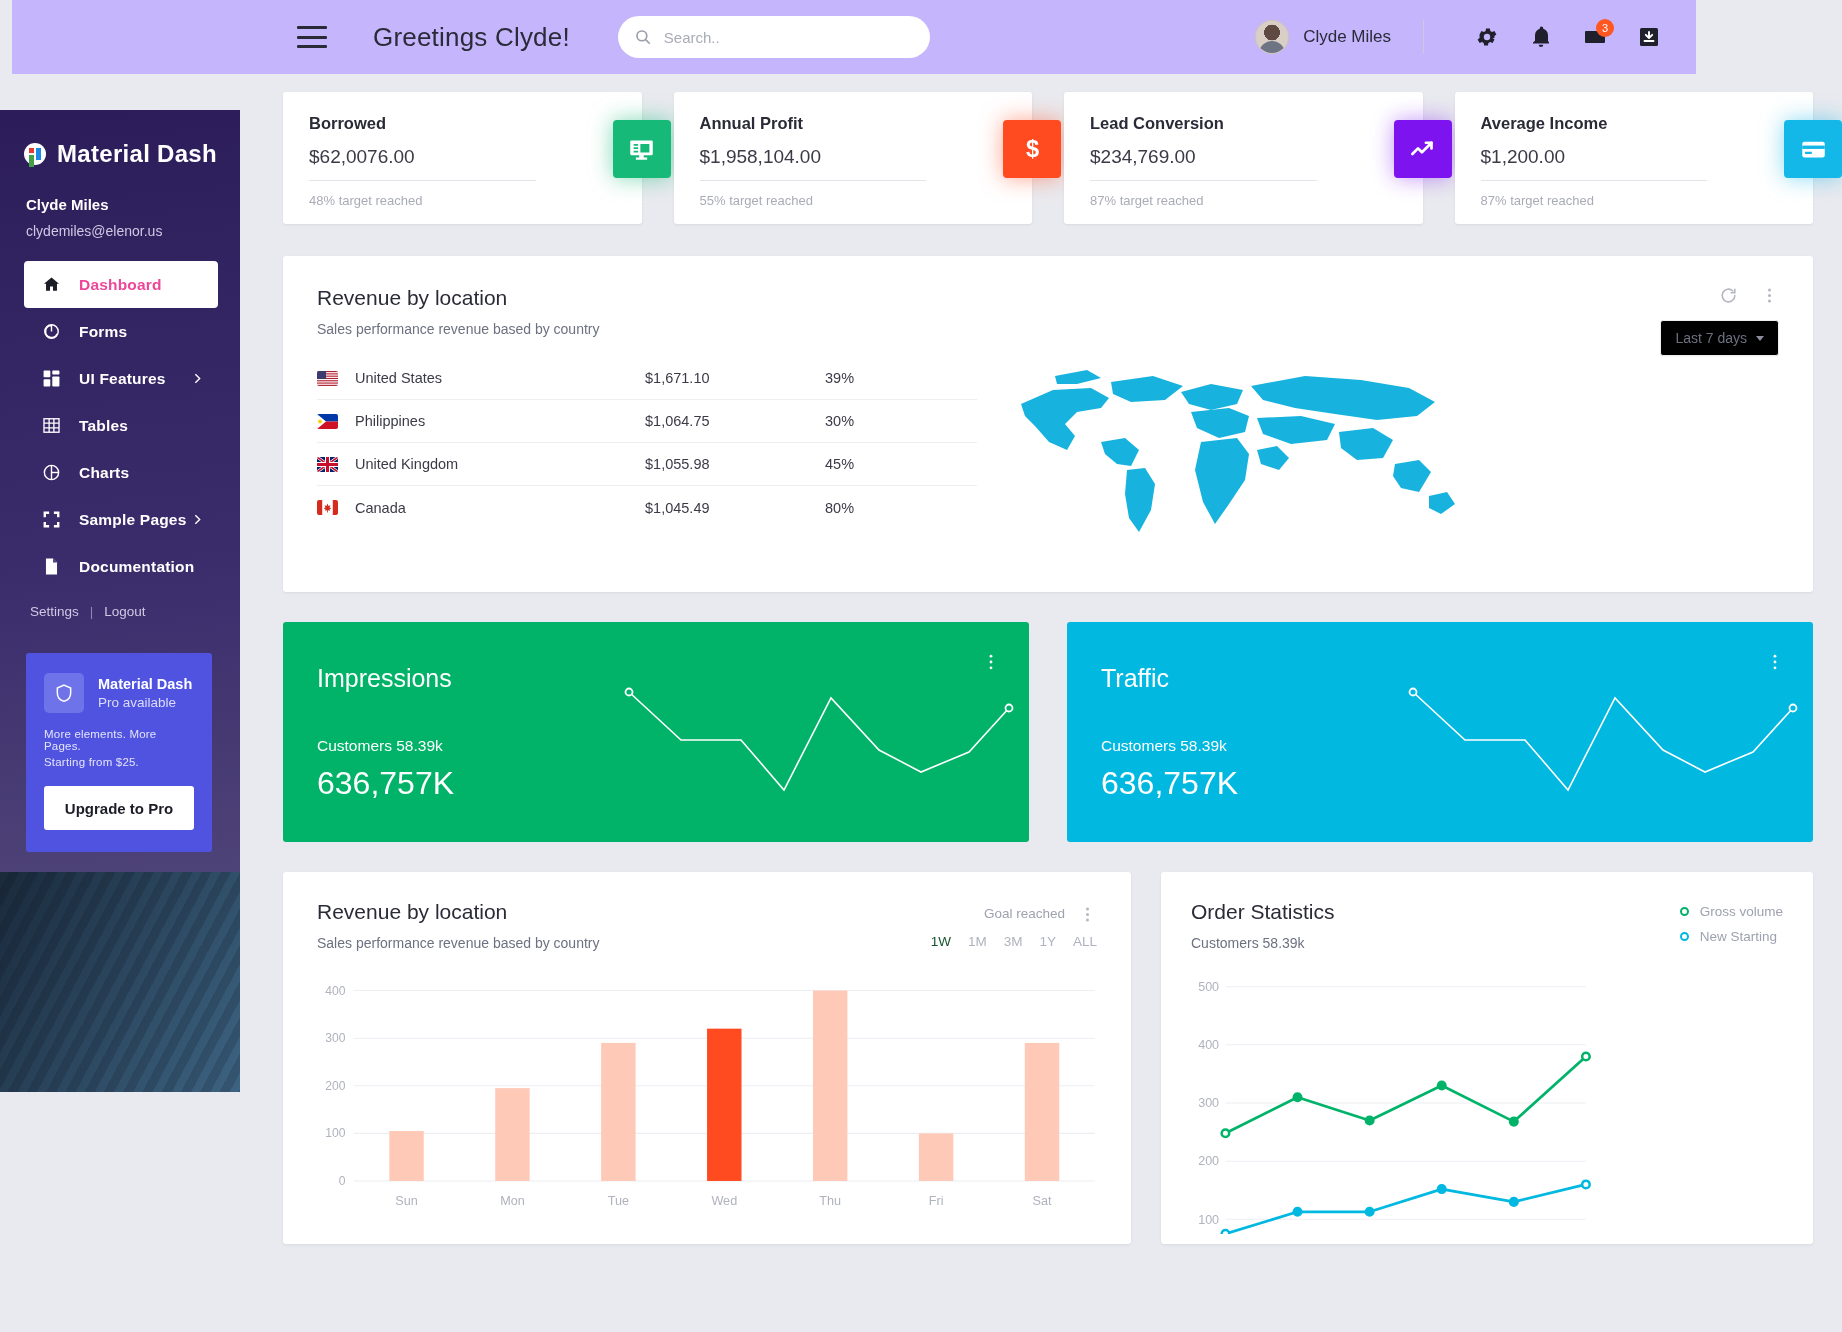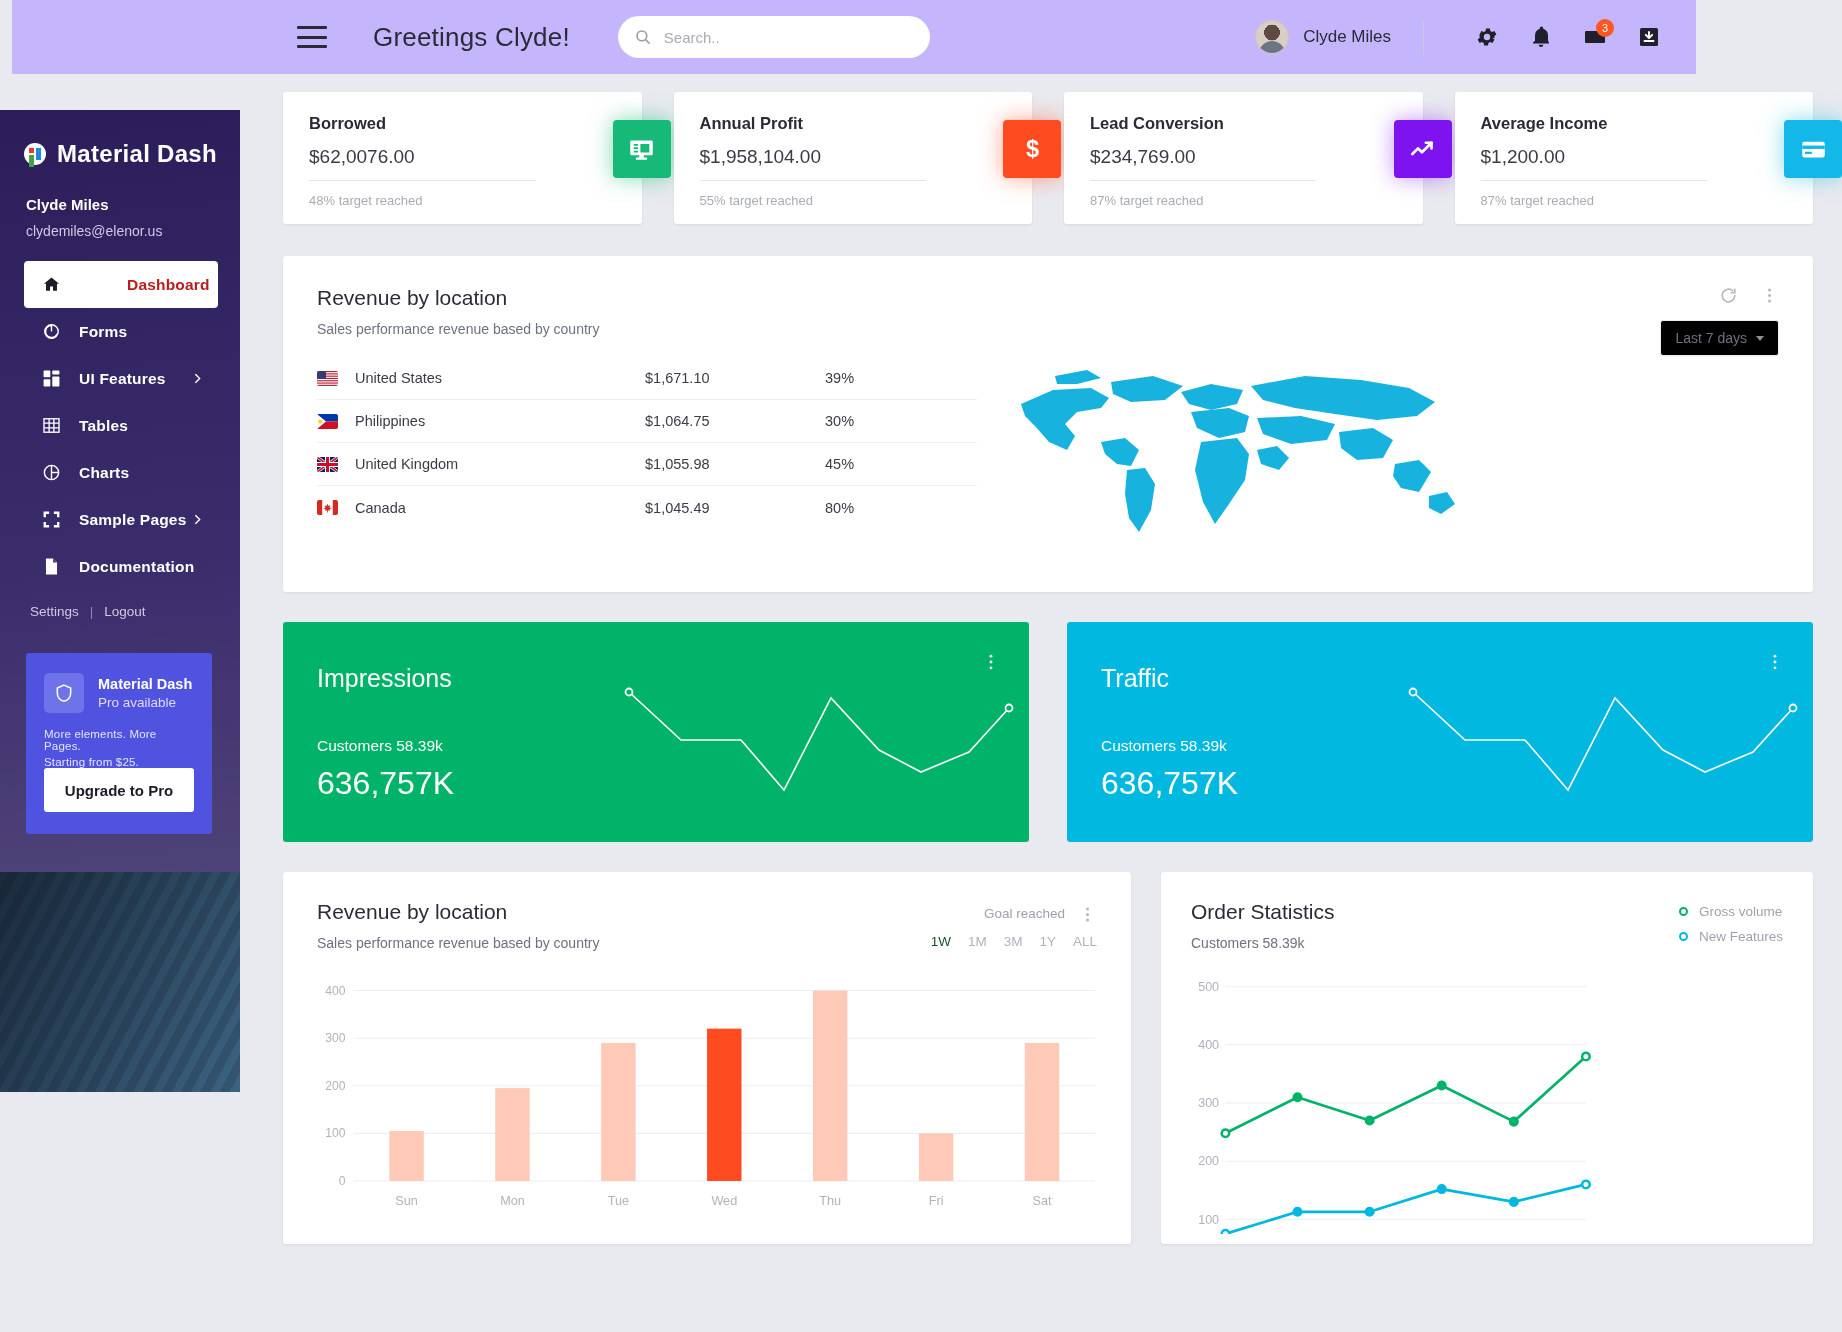--- a/index.html
+++ b/index.html
@@ -68,42 +68,42 @@
   .brand-name { margin-left: 11px; font-size: 24px; font-weight: 600; letter-spacing: .3px; }
   .suser { padding: 28px 0 0 26px; }
   .suser .nm { font-size: 15px; font-weight: 700; }
   .suser .em { font-size: 14px; color: #cfc9e4; margin-top: 10px; }
   .nav { margin-top: 22px; }
   .nav-item {
     display: flex; align-items: center; height: 47px; margin: 0 22px 0 24px;
     padding-left: 18px; border-radius: 4px; cursor: pointer; position: relative;
   }
   .nav-item .nlabel { margin-left: 18px; font-size: 15.5px; font-weight: 600; letter-spacing: .2px; }
-  .nav-item.active { background: #fff; color: #b91c1c; gap: 48px; }
+  .nav-item.active { background: #fff; color: #ec4899; }
   .nav-item svg { width: 19px; height: 19px; }
   .nav-item .chev { position: absolute; right: 14px; width: 13px; height: 13px; }
   .slinks { margin: 14px 0 0 30px; font-size: 13.5px; color: #cfc9e4; display: flex; align-items: center; }
   .slinks span { cursor: pointer; }
   .slinks .sep { margin: 0 11px; color: #8e86b5; }
 
   .promo {
     margin: 34px 28px 0 26px; background: #4f53e0; border-radius: 3px;
     padding: 20px 18px 22px 18px; position: relative; z-index: 2;
   }
   .promo-top { display: flex; align-items: center; }
   .promo-badge { width: 40px; height: 40px; border-radius: 5px; background: #6f73e9;
     display: flex; align-items: center; justify-content: center; }
   .promo-badge svg { width: 20px; height: 22px; }
   .promo-tt { margin-left: 14px; }
   .promo-tt .t1 { font-size: 14.5px; font-weight: 700; }
   .promo-tt .t2 { font-size: 13.5px; color: #dcdcfb; margin-top: 3px; }
   .promo-l { font-size: 11.5px; color: #e4e4fc; margin-top: 15px; letter-spacing: .2px; }
   .promo-l.second { margin-top: 4px; }
   .promo-btn {
-    background: #fff; color: #1d1d28; border: 0; width: 100%;
+    margin-top: 18px; background: #fff; color: #1d1d28; border: 0; width: 100%;
     height: 44px; font-size: 15px; font-weight: 700; border-radius: 3px; cursor: pointer;
     font-family: "Liberation Sans", sans-serif;
   }
   .bldg {
     position: absolute; left: 0; bottom: 0; width: 240px; height: 220px;
     background:
       linear-gradient(120deg, rgba(20,30,45,.85), rgba(60,90,120,.55)),
       repeating-linear-gradient(118deg, #3d6f8e 0 8px, #2b4f68 8px 17px),
       repeating-linear-gradient(62deg, #4e87a6 0 11px, #35617d 11px 22px);
   }
@@ -571,21 +571,21 @@
     <div class="card ordercard">
       <div class="rev-h">Order Statistics</div>
       <div class="rev-s">Customers 58.39k</div>
       <div class="legend">
         <div class="lg">
           <span class="dot" style="border-color:#00b368"></span>
           <span>Gross volume</span>
         </div>
         <div class="lg">
           <span class="dot" style="border-color:#00b8e0"></span>
-          <span>New Features</span>
+          <span>New Starting</span>
         </div>
       </div>
 
       <svg id="linechart" viewBox="0 0 400 250" style="position:absolute;left:20px;top:100px;width:420px;height:262px">
           <line x1="42" y1="236" x2="386" y2="236" stroke="#eceef2" stroke-width="1"></line>
           <text x="36" y="240" text-anchor="end" font-size="12" fill="#b0b3bd" font-family="Liberation Sans, sans-serif">100</text>
           <line x1="42" y1="180.5" x2="386" y2="180.5" stroke="#eceef2" stroke-width="1"></line>
           <text x="36" y="184.5" text-anchor="end" font-size="12" fill="#b0b3bd" font-family="Liberation Sans, sans-serif">200</text>
           <line x1="42" y1="125" x2="386" y2="125" stroke="#eceef2" stroke-width="1"></line>
           <text x="36" y="129" text-anchor="end" font-size="12" fill="#b0b3bd" font-family="Liberation Sans, sans-serif">300</text>

